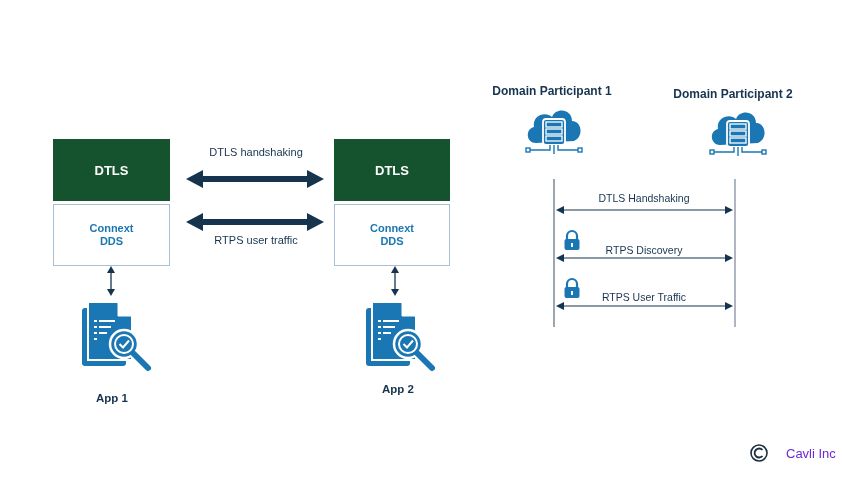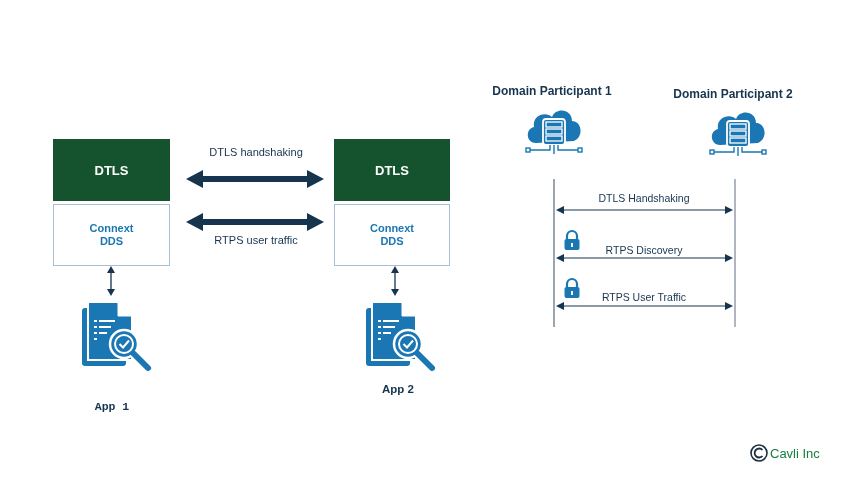--- a/index.html
+++ b/index.html
@@ -2,21 +2,21 @@
 <html><head>
 <meta charset="utf-8">
 <style>
   html, body { margin:0; padding:0; background:#ffffff; }
   body { width:842px; height:482px; position:relative; overflow:hidden; font-family:"Liberation Sans", sans-serif; }
   .box-dtls { position:absolute; background:#14532d; color:#fff; display:flex; align-items:center; justify-content:center; font-weight:bold; font-size:13px; }
   .box-dds { position:absolute; background:#fff; border:1.5px solid #a9bfd6; box-sizing:border-box; color:#1a77b3; display:flex; align-items:center; justify-content:center; text-align:center; font-weight:bold; font-size:11px; line-height:13px; flex-direction:column; }
   .lbl { position:absolute; font-weight:normal; color:#17344f; text-align:center; font-size:11px; line-height:14px; white-space:nowrap; }
   .title { position:absolute; font-weight:bold; color:#17344f; font-size:12px; white-space:nowrap; text-align:center; }
   .app-lbl { position:absolute; font-weight:bold; color:#17344f; font-size:11.5px; text-align:center; width:80px; }
-  .brand { position:absolute; left:750px; top:444px; display:flex; align-items:center; gap:2px; color:#15803d; font-size:13px; }
+  .brand { position:absolute; left:750px; top:444px; display:flex; align-items:center; gap:18px; color:#6d28d9; font-size:13px; }
   svg { position:absolute; overflow:visible; }
 </style>
 </head>
 <body>
 
 <div class="box-dtls" style="left:53px;top:139px;width:117px;height:62px;">
   <span>DTLS</span>
 </div>
 <div class="box-dds" style="left:53px;top:204px;width:117px;height:62px;">
   <span>Connext</span>
@@ -88,21 +88,21 @@
     <rect x="14" y="32" width="3" height="2"></rect>
       <rect x="19" y="32" width="8" height="2"></rect>
     <rect x="14" y="38" width="3" height="2"></rect>
   </g>
   <circle cx="44" cy="44" r="14" fill="#1a77b3" stroke="#fff" stroke-width="2.5"></circle>
   <circle cx="44" cy="44" r="9" fill="none" stroke="#fff" stroke-width="2"></circle>
   <polyline points="39.5,44 43,47.5 49,40.5" fill="none" stroke="#fff" stroke-width="2"></polyline>
   <line x1="54" y1="54" x2="68" y2="68" stroke="#1a77b3" stroke-width="6" stroke-linecap="round"></line>
 </svg>
 
-<div class="app-lbl" style="left:72px;top:400px;font-family:Liberation Mono, monospace;">App 1</div>
+<div class="app-lbl" style="left:72px;top:392px;">App 1</div>
 <div class="app-lbl" style="left:358px;top:383px;">App 2</div>
 
 <div class="title" style="left:490px;top:84px;width:124px;">Domain Participant 1</div>
 <div class="title" style="left:671px;top:87px;width:124px;">Domain Participant 2</div>
 
 <svg style="left:522px;top:103px;" width="64" height="56" viewBox="0 0 64 56">
   <path d="M14 40 C4 40 3 26 12 24 C10 12 24 8 30 14 C34 4 50 6 50 18 C60 18 62 34 52 38 Z" fill="#1a77b3"></path>
   <rect x="21" y="16" width="22" height="26" rx="3" fill="#1a77b3" stroke="#fff" stroke-width="1.8"></rect>
   <g fill="none" stroke="#fff" stroke-width="1.3">
     <rect x="24" y="19" width="16" height="5"></rect>

